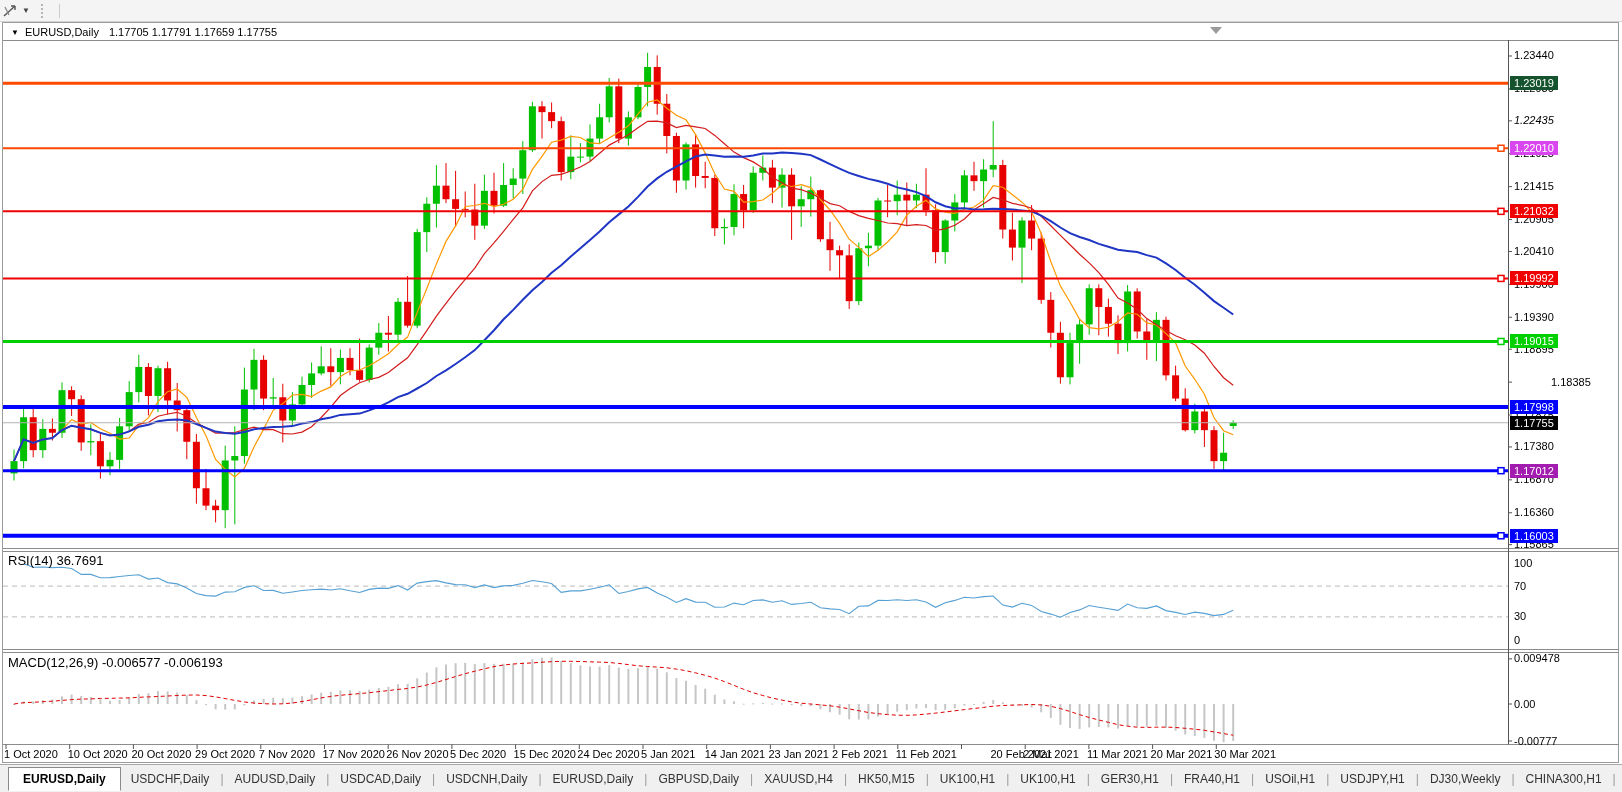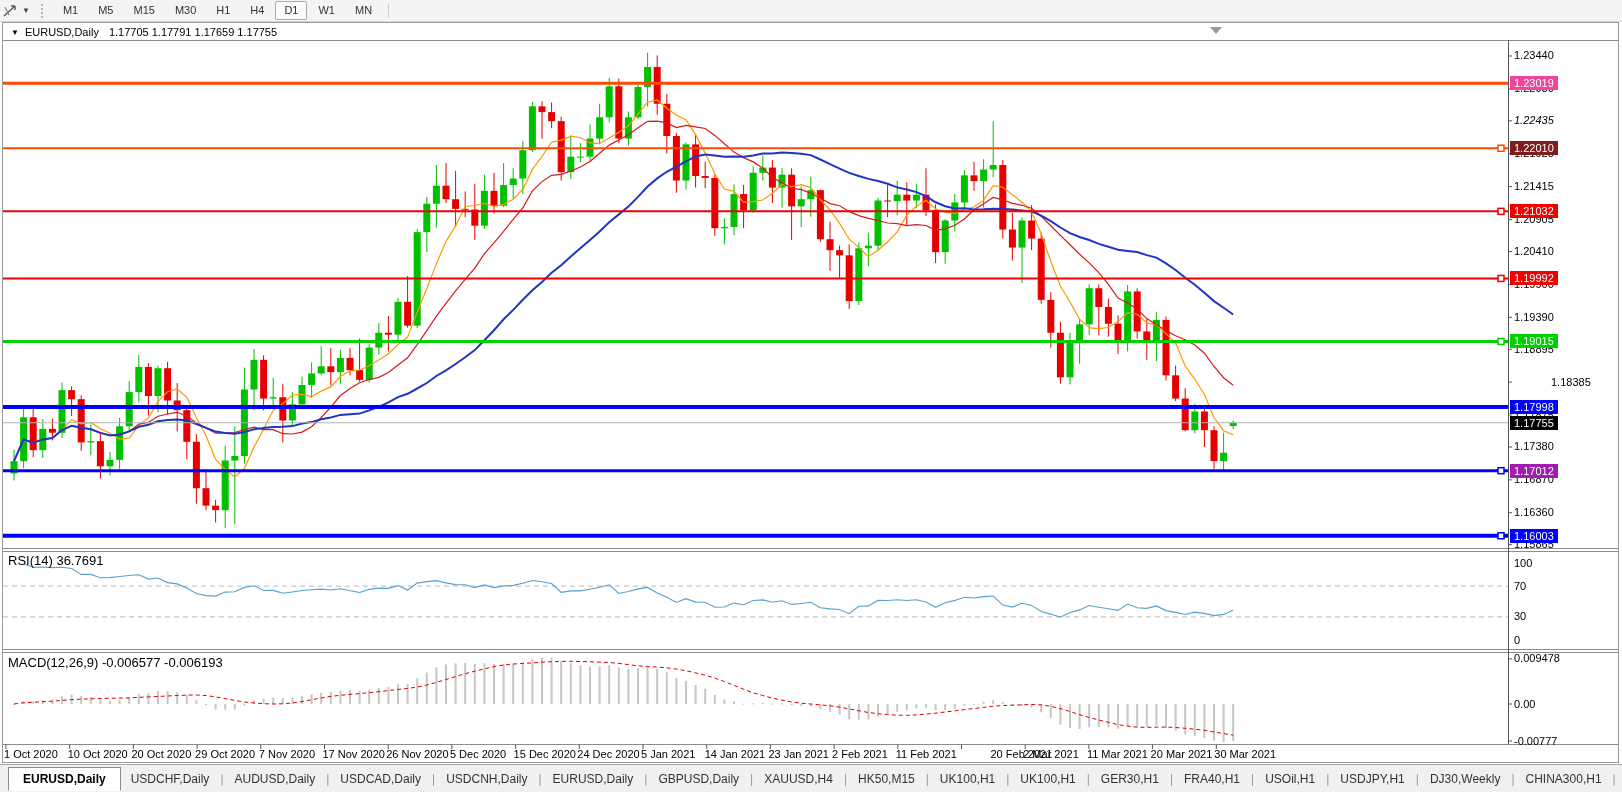--- a/index.html
+++ b/index.html
@@ -46,31 +46,20 @@
 <div id="screen">
 
   <div id="toolbar">
     <svg id="tool-icon" viewBox="0 0 18 16">
       <path d="M2 13 L13 3" stroke="#555" stroke-width="1.4" fill="none"></path>
       <path d="M13 3 l-4 0 M13 3 l0 4" stroke="#555" stroke-width="1.4" fill="none"></path>
       <path d="M3 4 l4 8" stroke="#888" stroke-width="1.2" fill="none"></path>
     </svg>
     <span id="tool-caret">▼</span>
     <span class="grip"></span>
-    <span id="tf-buttons" style="display:flex;">
-        <span class="tfbtn">M1</span>
-        <span class="tfbtn">M5</span>
-        <span class="tfbtn">M15</span>
-        <span class="tfbtn">M30</span>
-        <span class="tfbtn">H1</span>
-        <span class="tfbtn">H4</span>
-        <span class="tfbtn active">D1</span>
-        <span class="tfbtn">W1</span>
-        <span class="tfbtn">MN</span>
-      </span>
     <span class="vsep"></span>
   </div>
 
   <div id="chart-window"></div>
 
   <div id="title-bar">
     <span id="title-caret">▼</span>
     <span id="title-text">EURUSD,Daily</span>
     <span id="title-ohlc">1.17705 1.17791 1.17659 1.17755</span>
   </div>
@@ -545,22 +534,22 @@
       <div class="ytick" style="top: 245.97px;">1.20410</div>
       <div class="ytick" style="top: 278.872px;">1.19900</div>
       <div class="ytick" style="top: 311.773px;">1.19390</div>
       <div class="ytick" style="top: 343.706px;">1.18895</div>
       <div class="ytick" style="top: 376.607px; margin-left: 37px;">1.18385</div>
       <div class="ytick" style="top: 409.508px;">1.17875</div>
       <div class="ytick" style="top: 441.442px;">1.17380</div>
       <div class="ytick" style="top: 474.343px;">1.16870</div>
       <div class="ytick" style="top: 507.244px;">1.16360</div>
       <div class="ytick" style="top: 539.178px;">1.15865</div>
-      <div class="ylabel" style="top: 76.1585px; background: #ec4899;">1.23019</div>
-      <div class="ylabel" style="top: 141.251px; background: #7f1d1d;">1.22010</div>
+      <div class="ylabel" style="top: 76.1585px; background: #14532d;">1.23019</div>
+      <div class="ylabel" style="top: 141.251px; background: #d946ef;">1.22010</div>
       <div class="ylabel" style="top: 204.344px; background: rgb(240, 0, 0);">1.21032</div>
       <div class="ylabel" style="top: 271.436px; background: rgb(240, 0, 0);">1.19992</div>
       <div class="ylabel" style="top: 334.465px; background: rgb(0, 208, 0);">1.19015</div>
       <div class="ylabel" style="top: 400.073px; background: rgb(0, 0, 255);">1.17998</div>
       <div class="ylabel" style="top: 463.682px; background: #a21caf;">1.17012</div>
       <div class="ylabel" style="top: 528.775px; background: rgb(0, 0, 255);">1.16003</div>
       <div class="ylabel" style="top: 415.75px; background: rgb(0, 0, 0);">1.17755</div>
       <div class="subtick" style="top: 557.5px;">100</div>
       <div class="subtick" style="top: 580.6px;">70</div>
       <div class="subtick" style="top: 611.4px;">30</div>

